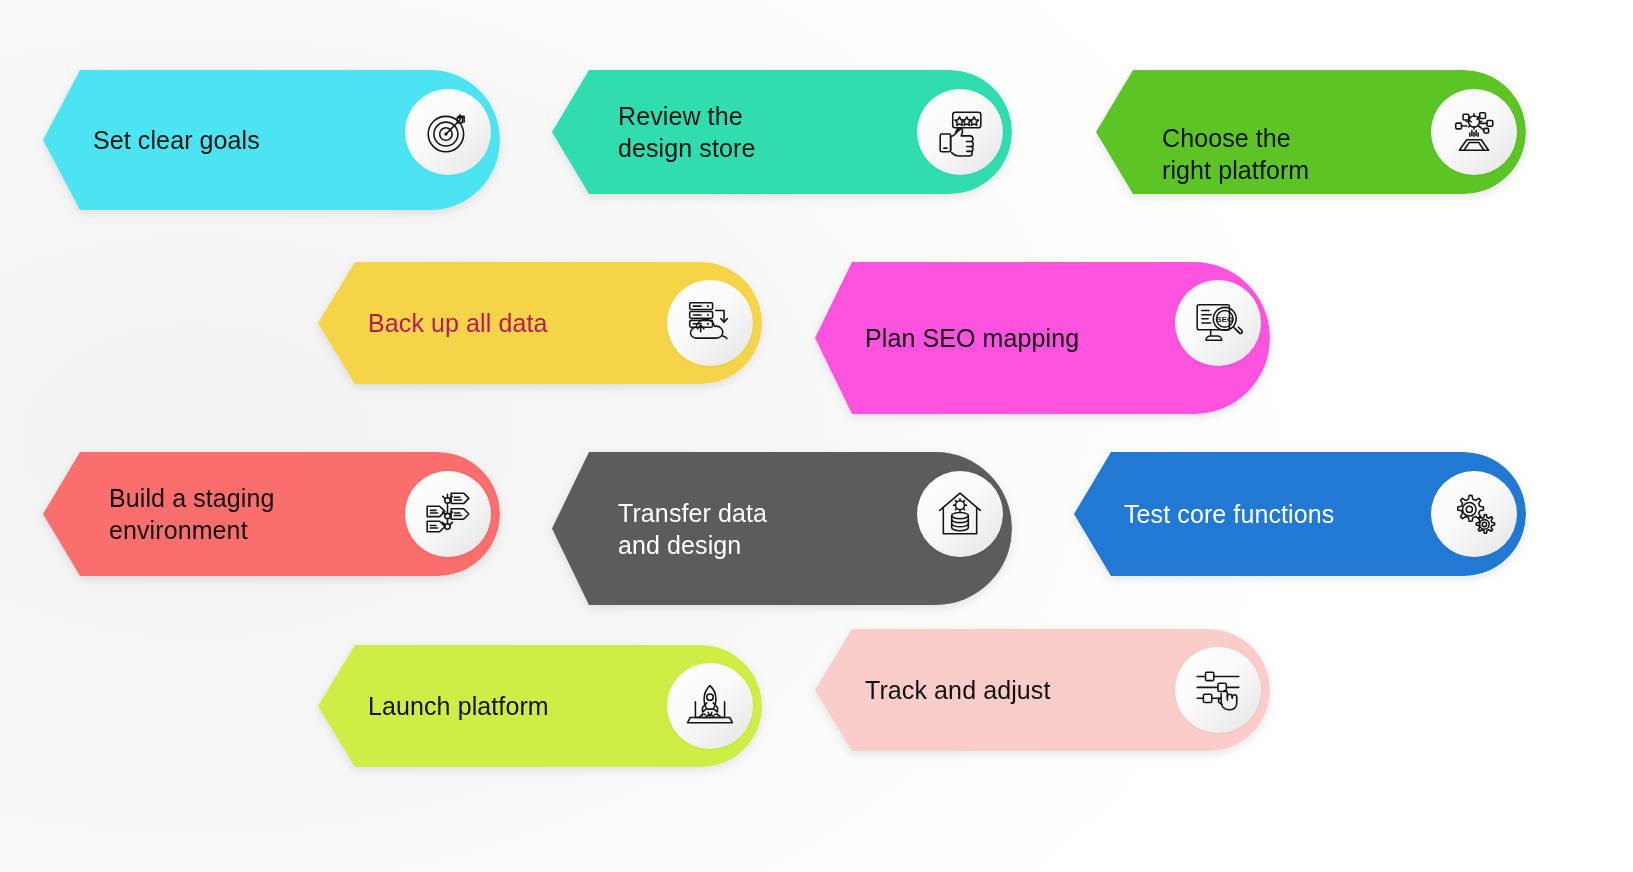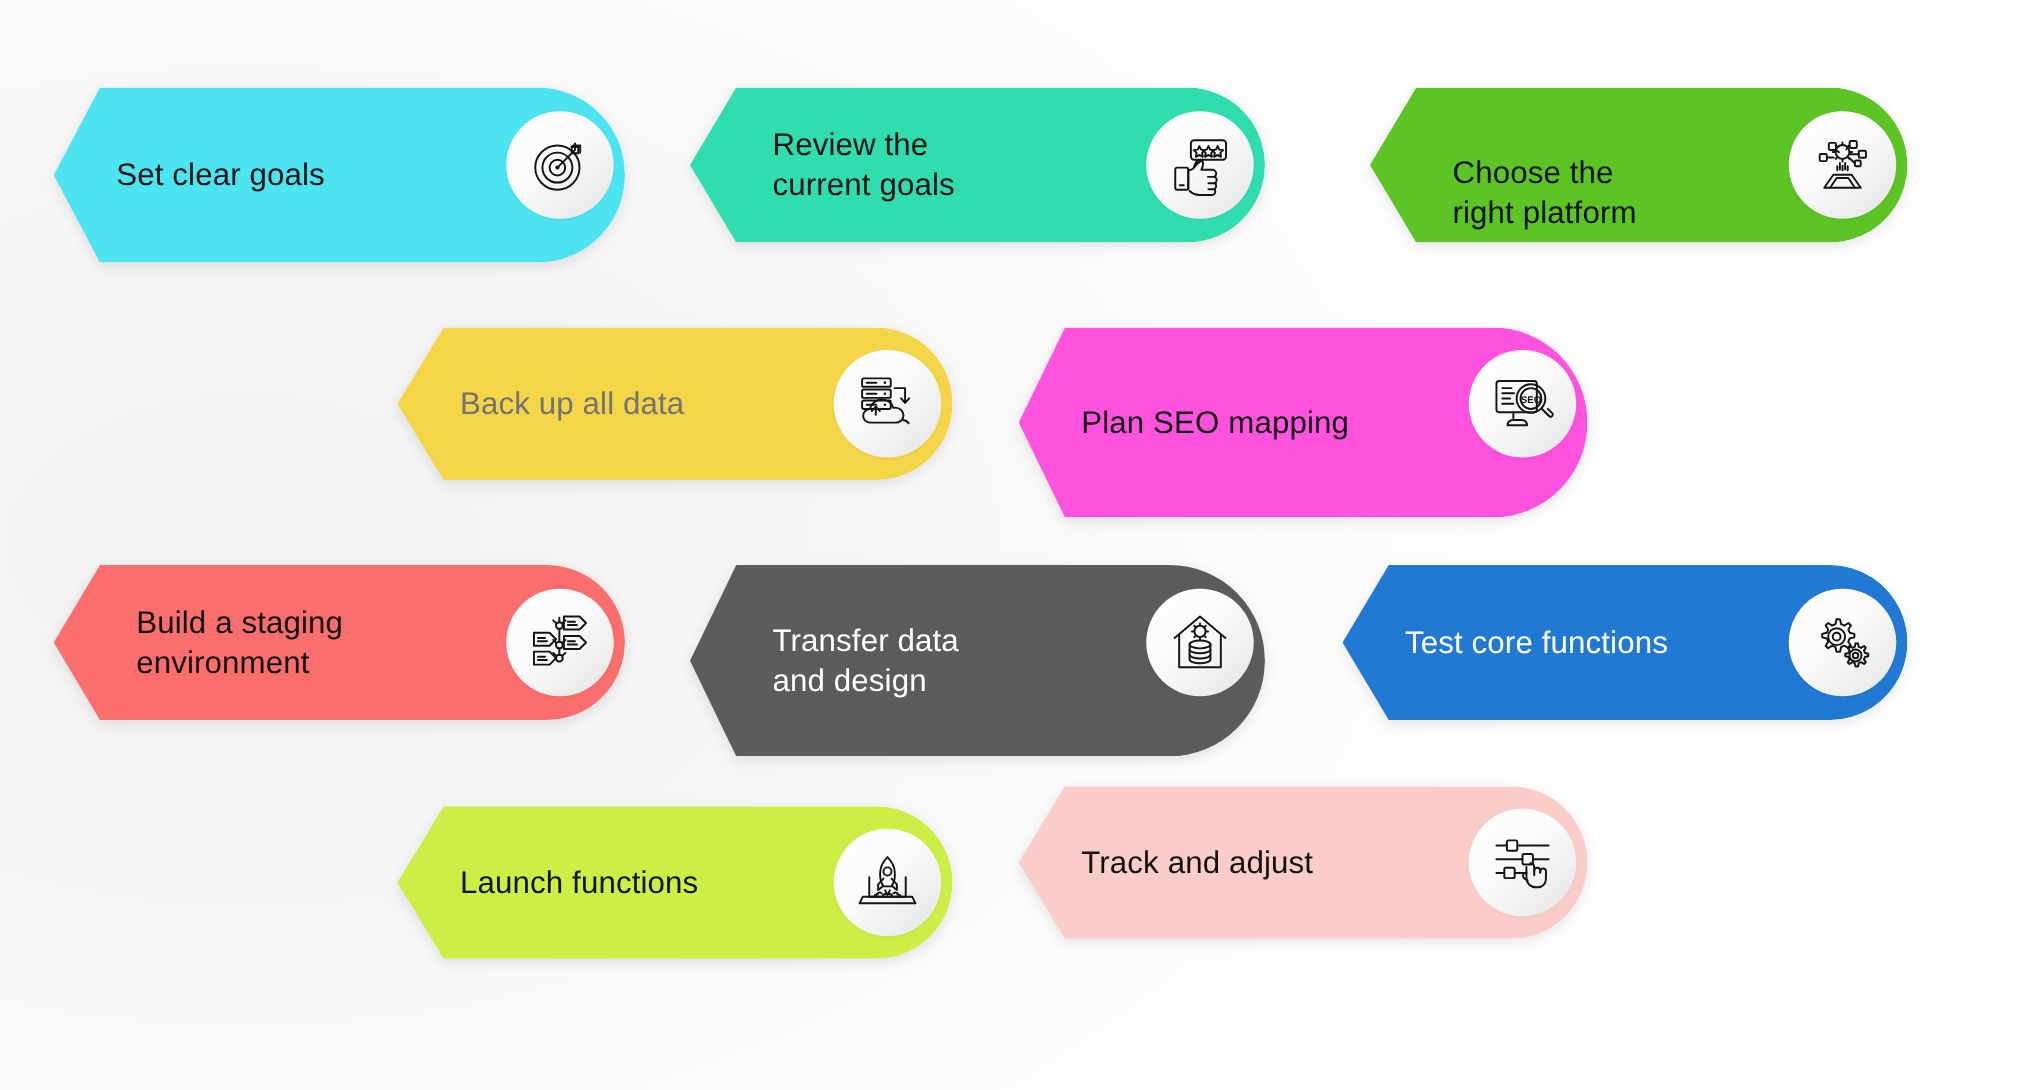--- a/index.html
+++ b/index.html
@@ -99,21 +99,21 @@
  <path d="M33 10 L33 15 L38 15 L38 10 Z"></path>
  <path d="M35.5 7.5 L35.5 12.5"></path>
  <path d="M33 10 L38 10"></path>
  <path d="M34 9 L39.5 9 L39.5 14.5"></path>
 </svg>
       </div>
     </div>
     <div class="banner" style="left: 552px; top: 70px; width: 460px; height: 124px;">
       <div class="banner-body" style="background: rgb(47, 221, 174); clip-path: polygon(8.043% 0%, 86.522% 0%, 86.522% 0%, 88.44% 0.509%, 90.319% 2.025%, 92.121% 4.518%, 93.809% 7.937%, 95.348% 12.213%, 96.708% 17.257%, 97.86% 22.968%, 98.782% 29.229%, 99.454% 35.913%, 99.863% 42.884%, 100% 50%, 99.863% 57.116%, 99.454% 64.087%, 98.782% 70.771%, 97.86% 77.032%, 96.708% 82.743%, 95.348% 87.787%, 93.809% 92.063%, 92.121% 95.482%, 90.319% 97.975%, 88.44% 99.491%, 86.522% 100%, 8.043% 100%, 0% 50%);"></div>
       <div class="banner-label" style="color: rgb(17, 17, 17); margin-left: 66px; font-size: 25px;">Review the
-current goals</div>
+design store</div>
       <div class="icon-badge" style="right: 9px; top: 19px;">
 <svg viewBox="0 0 48 48">
  <rect x="17" y="5" width="27" height="15" rx="2.5"></rect>
  <path d="M22 20 L19.5 25 L26 20"></path>
  <path d="M23.5 9.5 l1.3 2.7 3 .4 -2.2 2.1 .55 3 -2.65-1.4 -2.65 1.4 .55-3 -2.2-2.1 3-.4 Z"></path>
  <path d="M30.5 9.5 l1.3 2.7 3 .4 -2.2 2.1 .55 3 -2.65-1.4 -2.65 1.4 .55-3 -2.2-2.1 3-.4 Z"></path>
  <path d="M37.5 9.5 l1.3 2.7 3 .4 -2.2 2.1 .55 3 -2.65-1.4 -2.65 1.4 .55-3 -2.2-2.1 3-.4 Z"></path>
  <path d="M15 28 v14"></path>
  <rect x="5" y="26" width="10" height="17" rx="1.5"></rect>
  <path d="M8.5 39.5 h3"></path>
@@ -142,21 +142,21 @@
  <path d="M12 18.2 h5.2 M19 12.5 l2.3 1.7 M29.5 9.5 l-2.6 2.5
           M36.5 15.7 h-6.8 M33.5 22.6 l-4.3-4"></path>
  <path d="M10 41.5 L17 31.5 h14 l7 10 Z"></path>
  <path d="M14.5 41.5 L19.5 34 h9 l5 7.5"></path>
  <path d="M22 22.5 v5 M24 24.5 v3.5 M26 22.5 v5 M20 25 v3 M28 25 v3"></path>
 </svg>
       </div>
     </div>
     <div class="banner" style="left: 318px; top: 262px; width: 444px; height: 122px;">
       <div class="banner-body" style="background: rgb(244, 213, 72); clip-path: polygon(8.333% 0%, 86.261% 0%, 86.261% 0%, 88.216% 0.509%, 90.132% 2.025%, 91.969% 4.518%, 93.689% 7.937%, 95.258% 12.213%, 96.644% 17.257%, 97.819% 22.968%, 98.758% 29.229%, 99.443% 35.913%, 99.86% 42.884%, 100% 50%, 99.86% 57.116%, 99.443% 64.087%, 98.758% 70.771%, 97.819% 77.032%, 96.644% 82.743%, 95.258% 87.787%, 93.689% 92.063%, 91.969% 95.482%, 90.132% 97.975%, 88.216% 99.491%, 86.261% 100%, 8.333% 100%, 0% 50%);"></div>
-      <div class="banner-label" style="color: #737373; margin-left: 50px; font-size: 25px;">Back up all data</div>
+      <div class="banner-label" style="color: #be185d; margin-left: 50px; font-size: 25px;">Back up all data</div>
       <div class="icon-badge" style="right: 9px; top: 18px;">
 <svg viewBox="0 0 48 48">
  <rect x="4.5" y="4.5" width="22" height="6.5" rx="1.3"></rect>
  <rect x="4.5" y="13" width="22" height="6.5" rx="1.3"></rect>
  <rect x="4.5" y="21.5" width="22" height="6.5" rx="1.3"></rect>
  <path d="M8 7.8 h7.5 M8 16.3 h7.5 M8 24.8 h7.5"></path>
  <circle cx="22" cy="7.8" r="1" class="solid"></circle>
  <circle cx="22" cy="16.3" r="1" class="solid"></circle>
  <circle cx="22" cy="24.8" r="1" class="solid"></circle>
  <path d="M29.5 12 h8 v11"></path>
@@ -242,21 +242,21 @@
  <circle cx="34" cy="34" r="2.1"></circle>
  <path d="M34 24.5 l1.9 .25 .6 2.6 1.8 .75 2.25-1.45 1.35 1.35 -1.45 2.25 .75 1.8 2.6 .6 0 1.9
           -2.6 .6 -.75 1.8 1.45 2.25 -1.35 1.35 -2.25-1.45 -1.8 .75 -.6 2.6 -1.9 0
           -.6-2.6 -1.8-.75 -2.25 1.45 -1.35-1.35 1.45-2.25 -.75-1.8 -2.6-.6 0-1.9
           2.6-.6 .75-1.8 -1.45-2.25 1.35-1.35 2.25 1.45 1.8-.75 .6-2.6 Z"></path>
 </svg>
       </div>
     </div>
     <div class="banner" style="left: 318px; top: 645px; width: 444px; height: 122px;">
       <div class="banner-body" style="background: rgb(205, 238, 69); clip-path: polygon(8.333% 0%, 86.261% 0%, 86.261% 0%, 88.216% 0.509%, 90.132% 2.025%, 91.969% 4.518%, 93.689% 7.937%, 95.258% 12.213%, 96.644% 17.257%, 97.819% 22.968%, 98.758% 29.229%, 99.443% 35.913%, 99.86% 42.884%, 100% 50%, 99.86% 57.116%, 99.443% 64.087%, 98.758% 70.771%, 97.819% 77.032%, 96.644% 82.743%, 95.258% 87.787%, 93.689% 92.063%, 91.969% 95.482%, 90.132% 97.975%, 88.216% 99.491%, 86.261% 100%, 8.333% 100%, 0% 50%);"></div>
-      <div class="banner-label" style="color: rgb(17, 17, 17); margin-left: 50px; font-size: 25px;">Launch functions</div>
+      <div class="banner-label" style="color: rgb(17, 17, 17); margin-left: 50px; font-size: 25px;">Launch platform</div>
       <div class="icon-badge" style="right: 9px; top: 18px;">
 <svg viewBox="0 0 48 48">
  <path d="M10 20 v15 h28 V20"></path>
  <path d="M5 35 h38 l2.5 5 H2.5 Z"></path>
  <path d="M24 4.5 c3.8 3.6 5.7 8.3 5.7 13.2 0 3.9-1.1 7.1-2.6 9.3 h-6.2
           c-1.5-2.2-2.6-5.4-2.6-9.3 0-4.9 1.9-9.6 5.7-13.2 Z"></path>
  <circle cx="24" cy="15.5" r="3.1"></circle>
  <path d="M20.9 21 L16.8 25.5 l0 4.3 3.1-2.5"></path>
  <path d="M27.1 21 L31.2 25.5 l0 4.3 -3.1-2.5"></path>
  <path d="M22.2 30 c.6 1.4 1.1 2.6 1.8 3.6 .7-1 1.2-2.2 1.8-3.6"></path>

